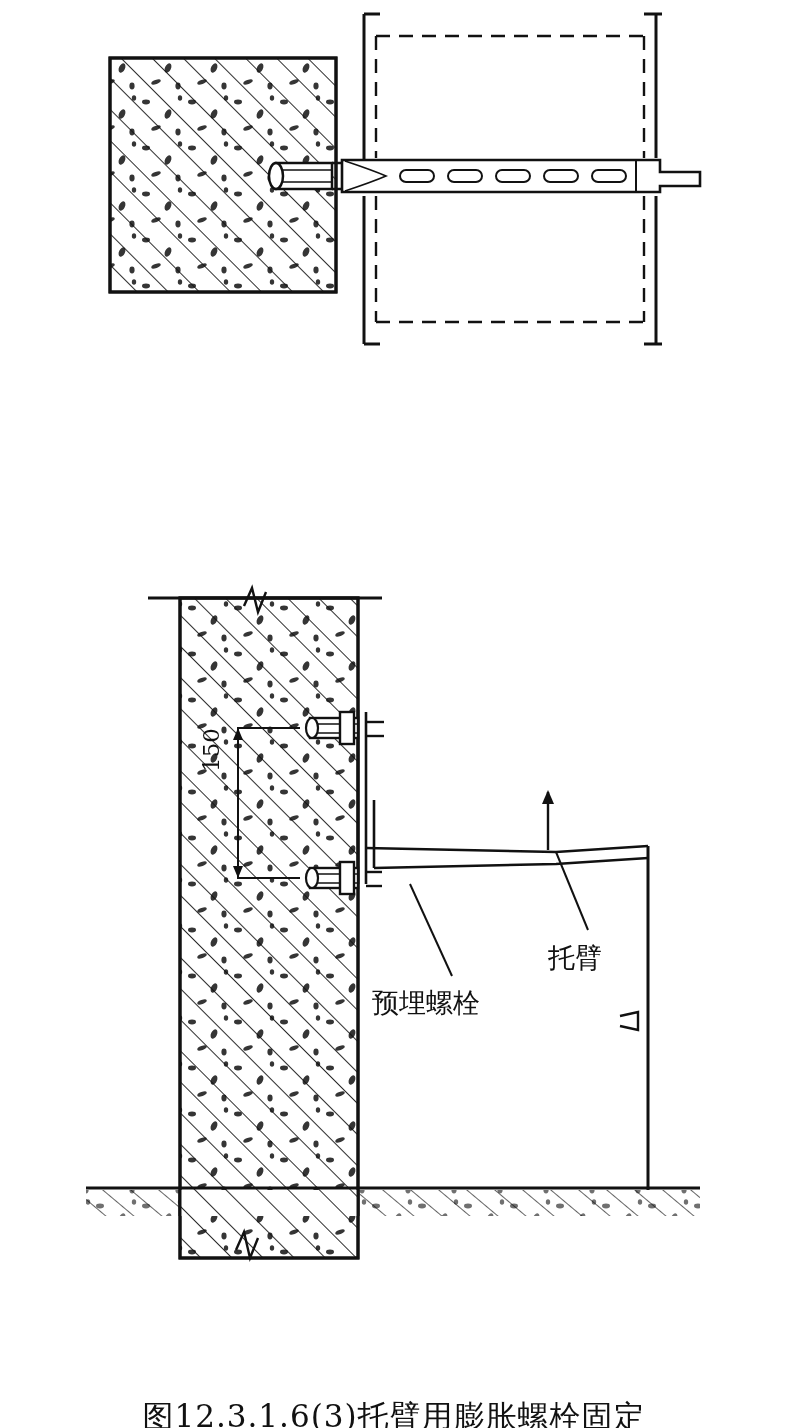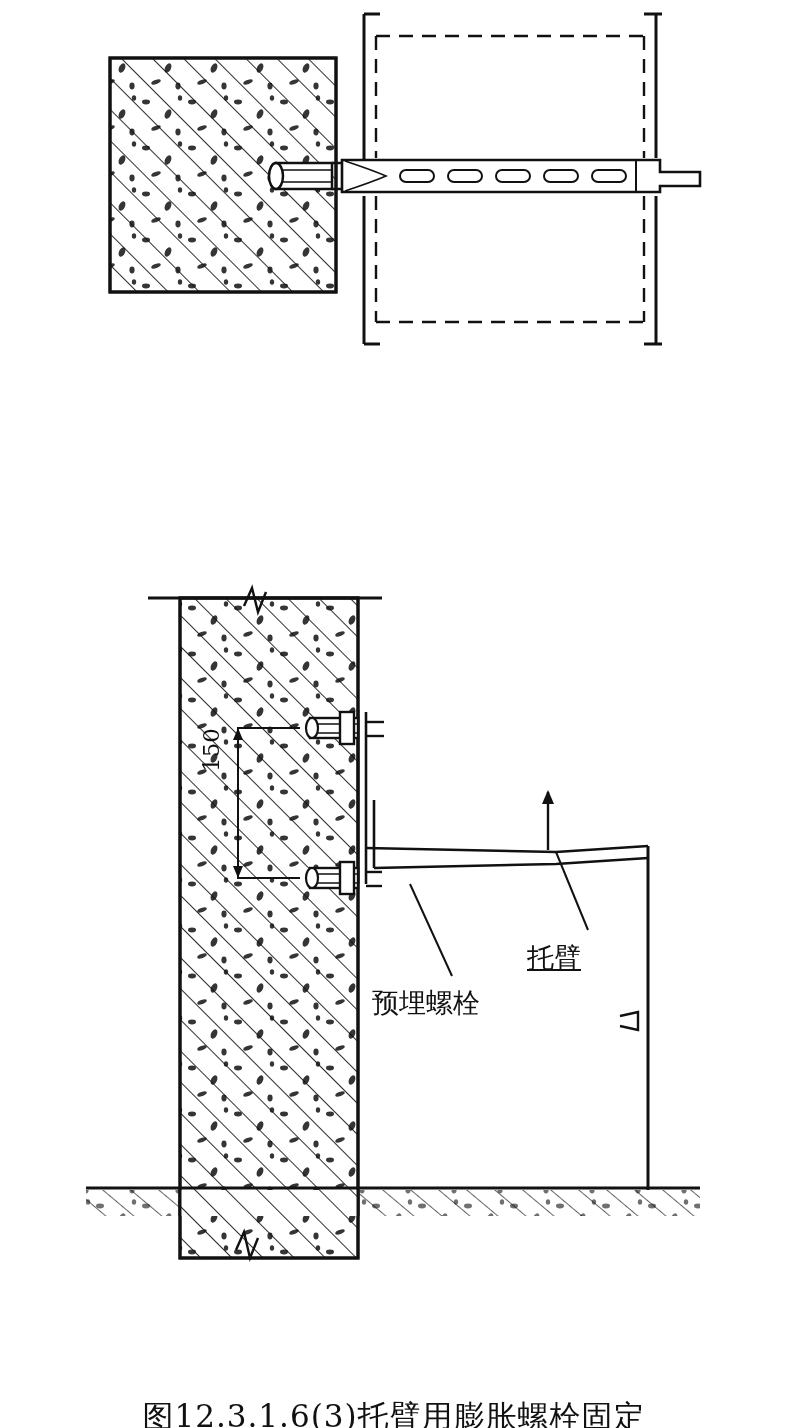--- a/index.html
+++ b/index.html
@@ -37,21 +37,21 @@
     left: 0;
     top: 0;
   }
   .lbl {
     position: absolute;
     font-size: 27px;
     color: #111;
     font-family: "DejaVu Serif", serif;
     white-space: nowrap;
   }
-  .lbl-bracket { left: 527px; top: 940px; text-decoration: underline; }
+  .lbl-bracket { left: 548px; top: 940px; }
   .lbl-bolt { left: 372px; top: 985px; }
   .dim-label {
     position: absolute;
     left: 198px;
     top: 772px;
     font-size: 23px;
     color: #111;
     font-family: "DejaVu Serif", serif;
     transform: rotate(-90deg);
     transform-origin: left top;

